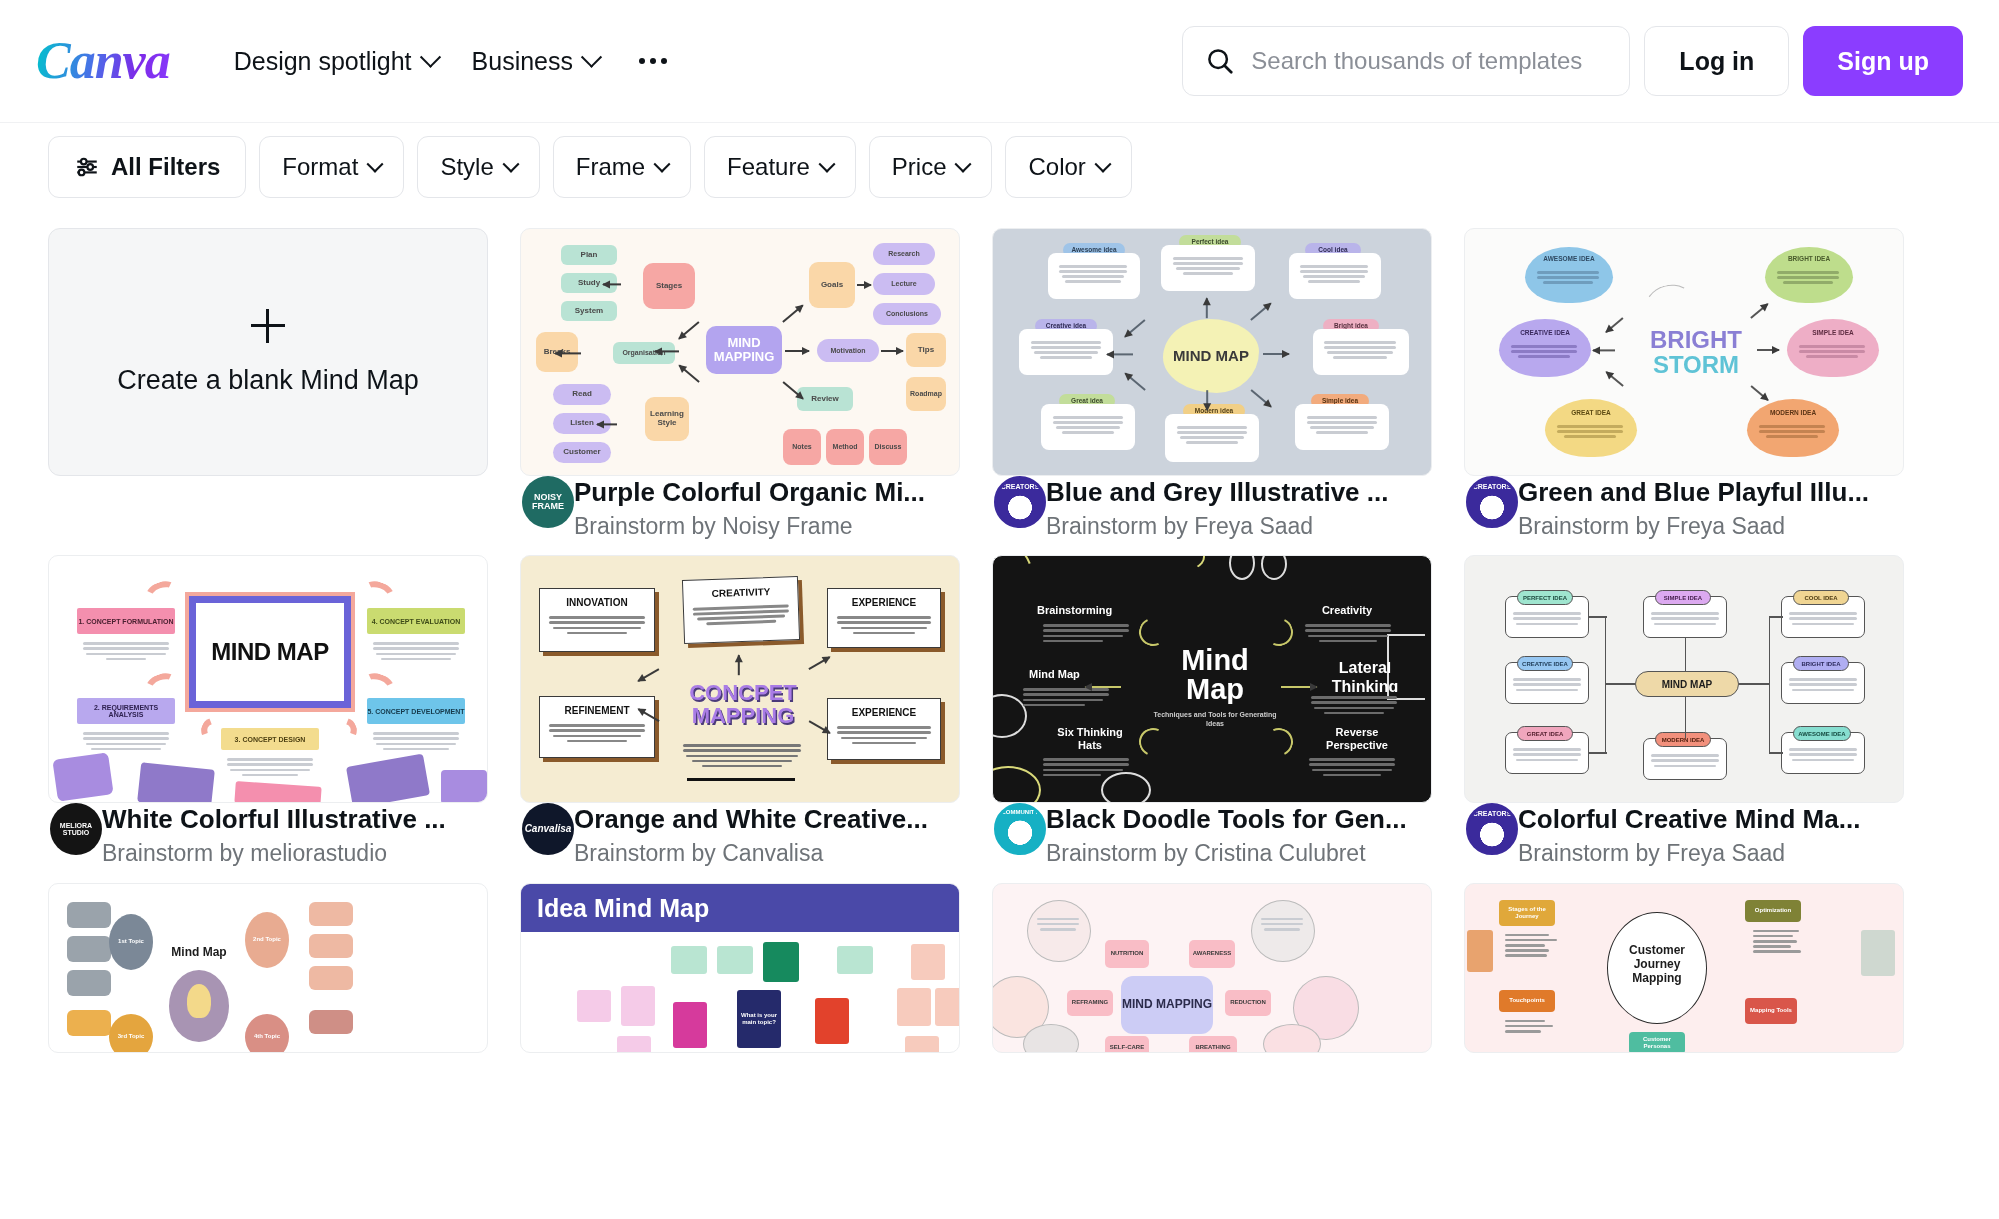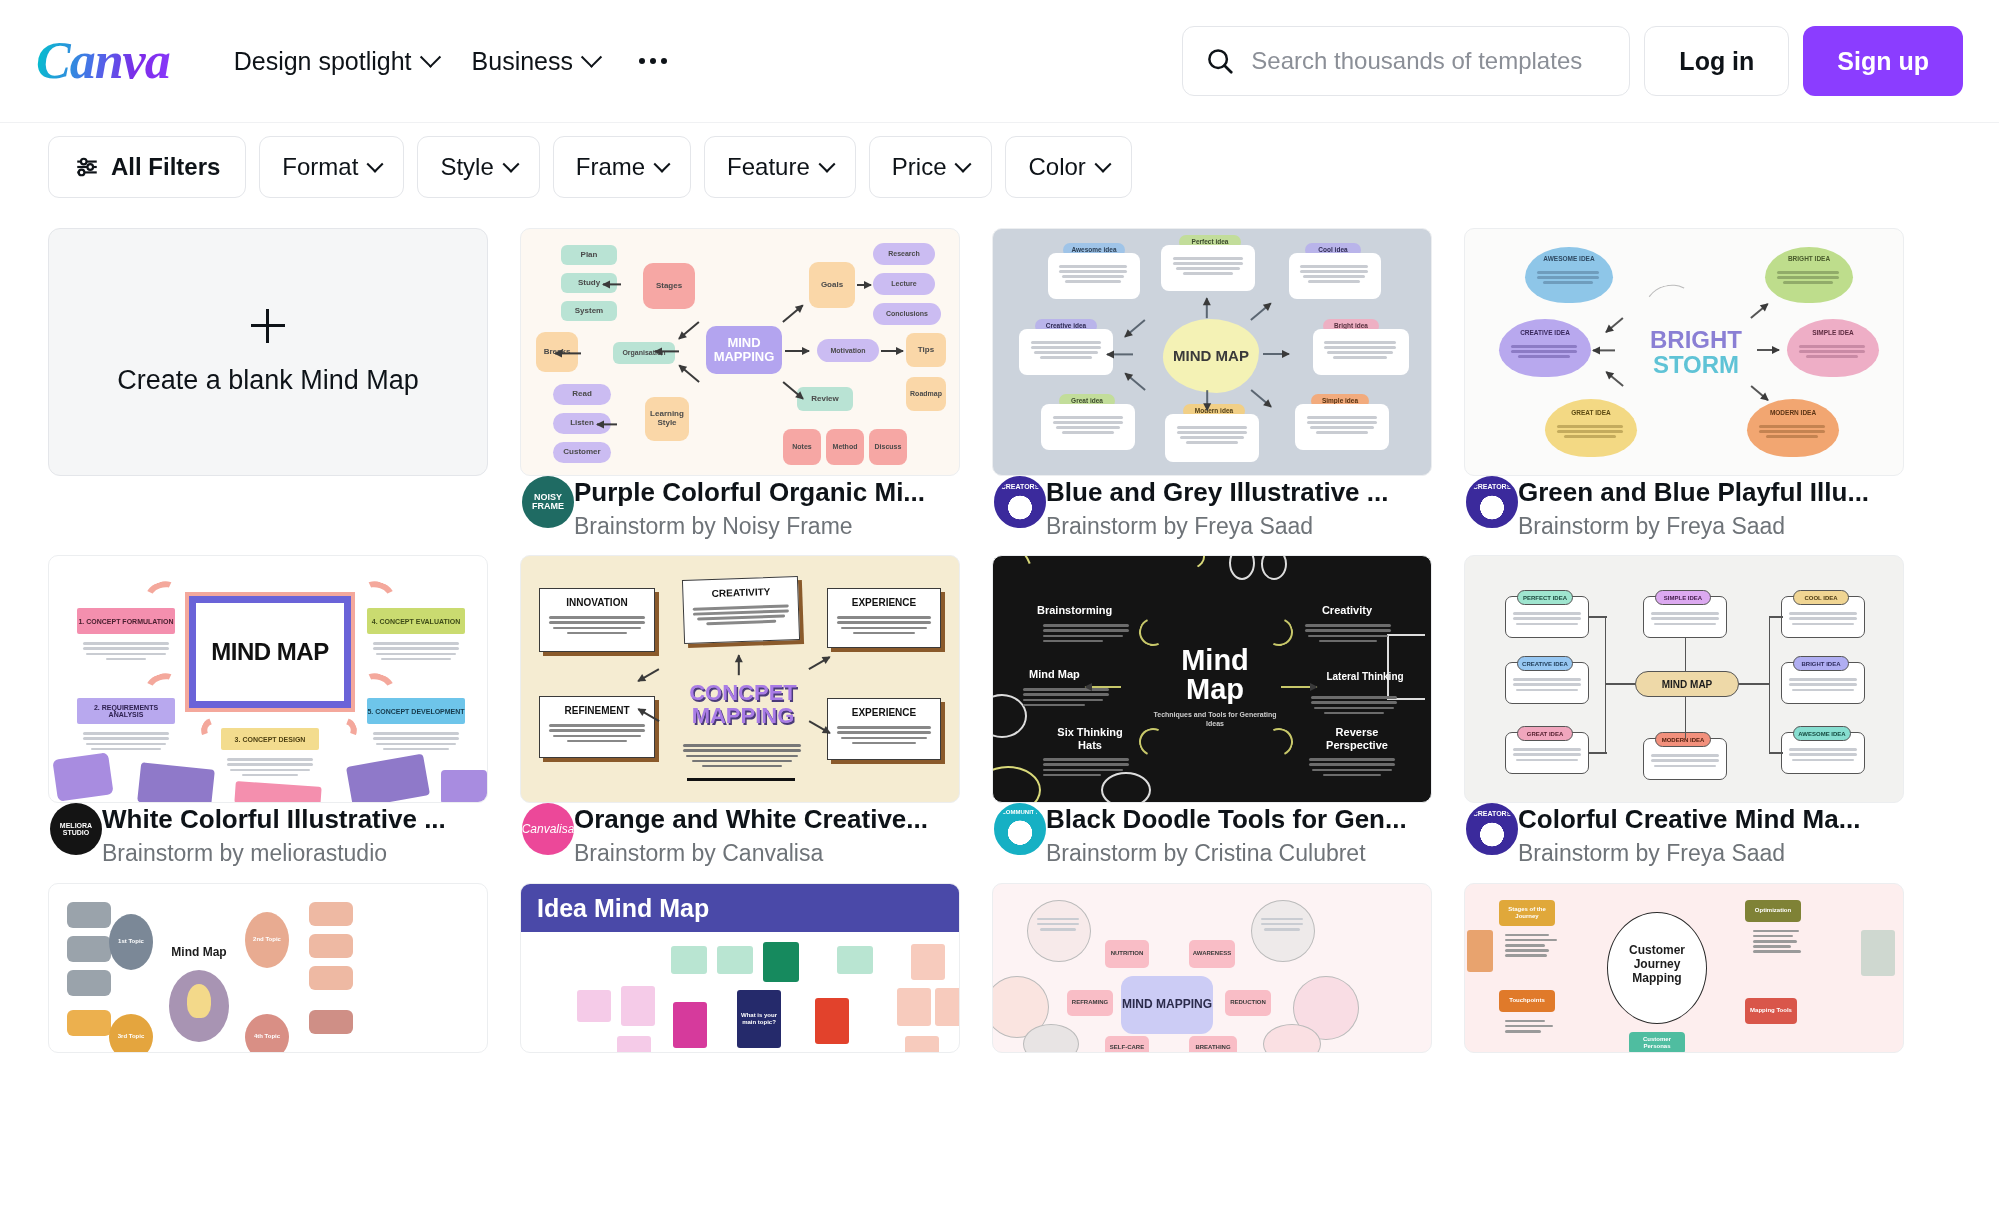--- a/index.html
+++ b/index.html
@@ -699,21 +699,21 @@
           <div style="position:absolute;left:166px;top:222px;width:108px;height:2.5px;background:#111"></div>
 
           <div class="arrow" style="left:138px;top:112px;width:24px;transform:rotate(-30deg) scaleX(-1)"></div>
           <div class="arrow" style="left:288px;top:112px;width:24px;transform:rotate(-30deg)"></div>
           <div class="arrow" style="left:138px;top:164px;width:24px;transform:rotate(30deg) scaleX(-1)"></div>
           <div class="arrow" style="left:288px;top:164px;width:24px;transform:rotate(30deg)"></div>
           <div class="arrow" style="left:218px;top:118px;width:20px;transform:rotate(-90deg)"></div>
         </div>
       </div>
       <div class="meta">
-        <div class="avatar" style="background:#ec4899;font-size:12px;font-style:italic;font-weight:400">
+        <div class="avatar" style="background:#0f172a;font-size:10px;font-style:italic;font-weight:700">
           <span>Canvalisa</span>
         </div>
         <div class="meta-text">
           <div class="t-title">Orange and White Creative...</div>
           <div class="t-sub">Brainstorm by Canvalisa</div>
         </div>
       </div>
     </div>
 
     <div class="card">
@@ -753,21 +753,21 @@
             </div>
 
           <div class="node" style="left:312px;top:46px;width:84px;height:16px;background:transparent;color:#fff;font-size:11px">Creativity</div>
           <div class="lorem" style="left:312px;top:68px">
               <i style="width:86px;background:#6c6c6c"></i>
               <i style="width:86px;background:#6c6c6c"></i>
               <i style="width:80px;background:#6c6c6c"></i>
               <i style="width:58px;background:#6c6c6c"></i>
             </div>
 
-          <div class="node" style="left:326px;top:106px;width:92px;height:30px;background:transparent;color:#fff;font-size:10px;line-height:1.2">Lateral Thinking</div>
+          <div class="node" style="left:326px;top:106px;width:92px;height:30px;background:transparent;color:#fff;font-size:16px;line-height:1.2">Lateral Thinking</div>
           <div class="lorem" style="left:318px;top:140px">
               <i style="width:86px;background:#6c6c6c"></i>
               <i style="width:86px;background:#6c6c6c"></i>
               <i style="width:80px;background:#6c6c6c"></i>
               <i style="width:60px;background:#6c6c6c"></i>
             </div>
 
           <div class="node" style="left:312px;top:168px;width:104px;height:30px;background:transparent;color:#fff;font-size:11px;line-height:1.2">Reverse Perspective</div>
           <div class="lorem" style="left:316px;top:202px">
               <i style="width:86px;background:#6c6c6c"></i>

